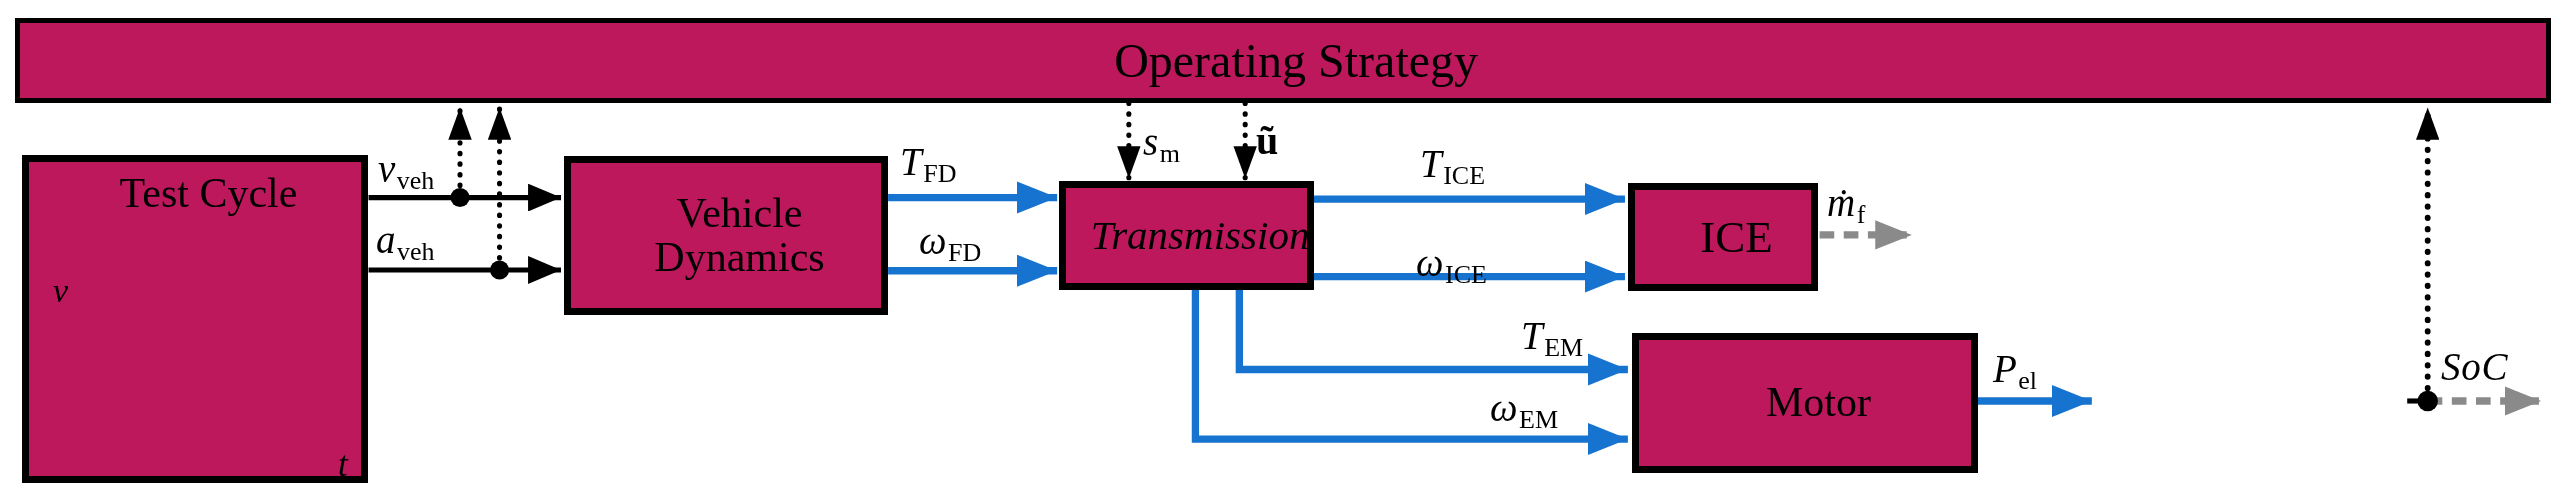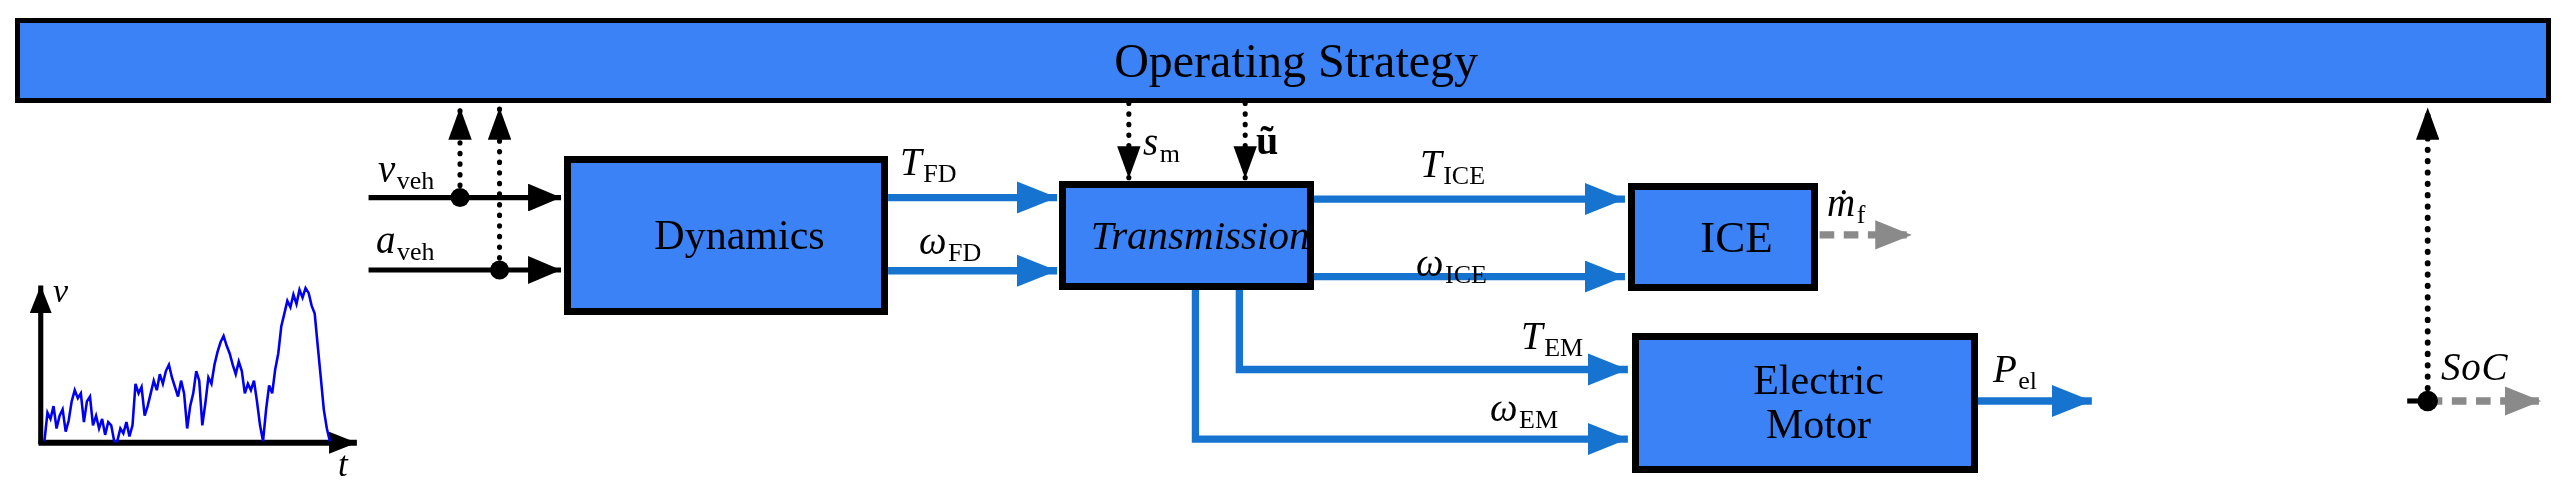--- a/index.html
+++ b/index.html
@@ -1,21 +1,21 @@
 <!DOCTYPE html>
 <html style="font-size:11.7px"><head>
 <meta charset="utf-8">
 <style>
   html,body{margin:0;padding:0;background:#ffffff;}
   .canvas{position:relative;width:2576px;height:491px;background:#ffffff;overflow:hidden;
           font-family:"Liberation Serif","DejaVu Serif",serif;}
   .wires{position:absolute;left:0;top:0;width:2576px;height:491px;}
 
   
-  .box{position:absolute;box-sizing:border-box;border:7.3px solid #000;background:#3b82f6;
+  .box{position:absolute;box-sizing:border-box;border:7.3px solid #000;background:#be185d;
        display:flex;flex-direction:column;align-items:center;justify-content:center;
        color:#000;text-align:center;line-height:1.04;padding-left:27px;}
   .box .bl{font-size:42px;white-space:nowrap;}
   .box-os{left:14.6px;top:18.3px;width:2536px;height:85px;border-width:5.9px;}
   .box-os .bl{font-size:48px;}
   .box-tc{left:22px;top:155px;width:346px;height:328px;justify-content:flex-start;padding-top:10.2px;}
   .box-vd{left:564px;top:156px;width:324px;height:159px;}
   .box-tr{left:1059px;top:181px;width:255px;height:109px;font-style:italic;}
   .box-tr .bl{font-size:41px;}
   .box-ice{left:1628px;top:183px;width:190px;height:108px;}
@@ -86,35 +86,38 @@
 
     <line x1="55" y1="607" x2="55" y2="390" stroke="#000" stroke-width="7" marker-end="url(#mk-axis)"></line>
     <line x1="52" y1="605" x2="487" y2="605" stroke="#000" stroke-width="8" marker-end="url(#mk-axis)"></line>
     <polyline points="60.0,603.0 64.2,563.8 68.3,572.5 72.5,555.0 76.6,585.6 80.8,568.1 84.9,559.4 89.1,589.9 93.2,574.7 97.3,548.5 101.5,533.2 105.7,544.1 109.8,537.6 114.0,576.8 118.1,548.5 122.3,542.0 126.4,581.2 130.6,568.1 134.7,585.6 138.9,572.5 143.0,594.3 147.2,576.8 151.3,581.2 155.4,603.0 159.6,603.0 163.8,585.6 167.9,592.1 172.1,576.8 176.2,596.5 180.4,581.2 184.5,524.5 188.7,537.6 192.8,528.9 197.0,568.1 201.1,555.0 205.3,537.6 209.4,520.2 213.6,533.2 217.7,511.4 221.9,524.5 226.0,507.1 230.2,498.4 234.3,515.8 238.5,528.9 242.6,542.0 246.8,520.2 250.9,537.6 255.1,585.6 259.2,555.0 263.4,537.6 267.5,507.1 271.6,520.2 275.8,581.2 280.0,550.7 284.1,515.8 288.3,524.5 292.4,498.4 296.6,480.9 300.7,467.8 304.9,459.1 309.0,472.2 313.2,483.1 317.3,498.4 321.5,511.4 325.6,494.0 329.8,507.1 333.9,537.6 338.1,524.5 342.2,533.2 346.4,520.2 350.5,548.5 354.7,581.2 358.8,603.0 363.0,559.4 367.1,526.7 371.3,537.6 375.4,504.9 379.6,483.1 383.7,446.0 387.9,428.6 392.0,411.2 396.2,419.9 400.3,402.4 404.5,415.5 408.6,395.9 412.8,406.8 416.9,393.7 421.1,400.3 425.2,417.7 429.4,428.6 433.5,472.2 437.7,515.8 441.8,559.4 446.0,585.6 450.1,603.0" fill="none" stroke="#0000ee" stroke-width="3.5"></polyline>
   </svg>
 
   <div class="box box-os">
     <span class="bl">Operating Strategy</span>
   </div>
 
+  <div class="box box-tc">
+    <span class="bl">Test Cycle</span>
+  </div>
 
   <div class="box box-vd">
+    <span class="bl">Vehicle</span>
     <span class="bl">Dynamics</span>
   </div>
 
   <div class="box box-tr">
     <span class="bl">Transmission</span>
   </div>
 
   <div class="box box-ice">
     <span class="bl">ICE</span>
   </div>
 
   <div class="box box-em">
-    <span class="bl">Electric</span>
     <span class="bl">Motor</span>
   </div>
 
 
   <span class="sig" style="left:378px;top:146px;">
     <span class="m">v</span><span class="s">veh</span>
   </span>
   <span class="sig" style="left:376px;top:217px;">
     <span class="m">a</span><span class="s">veh</span>
   </span>

